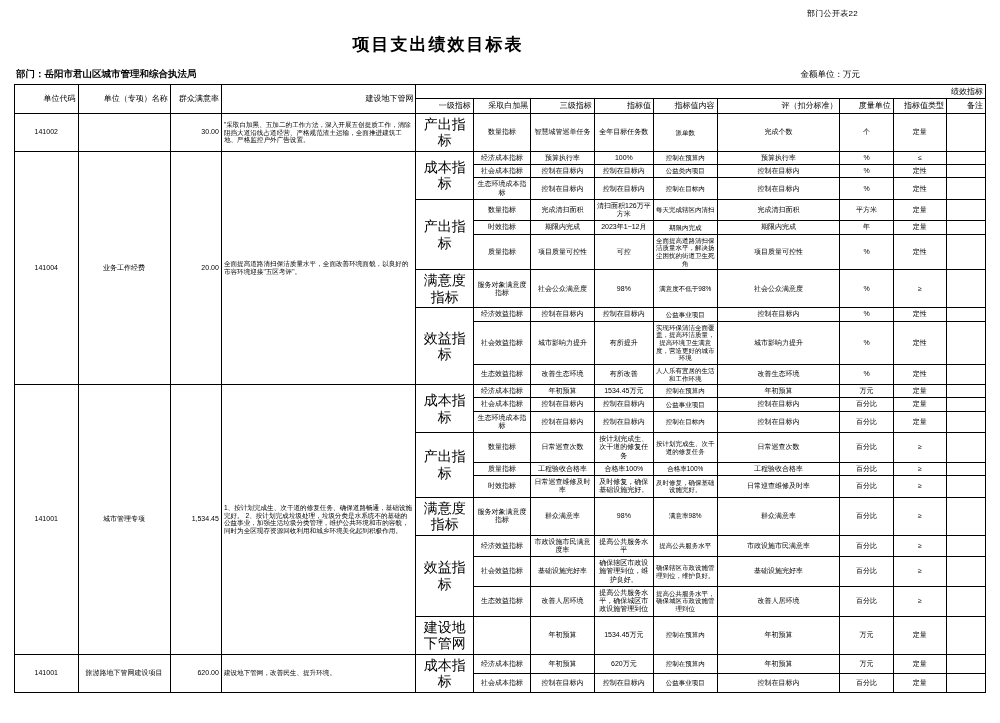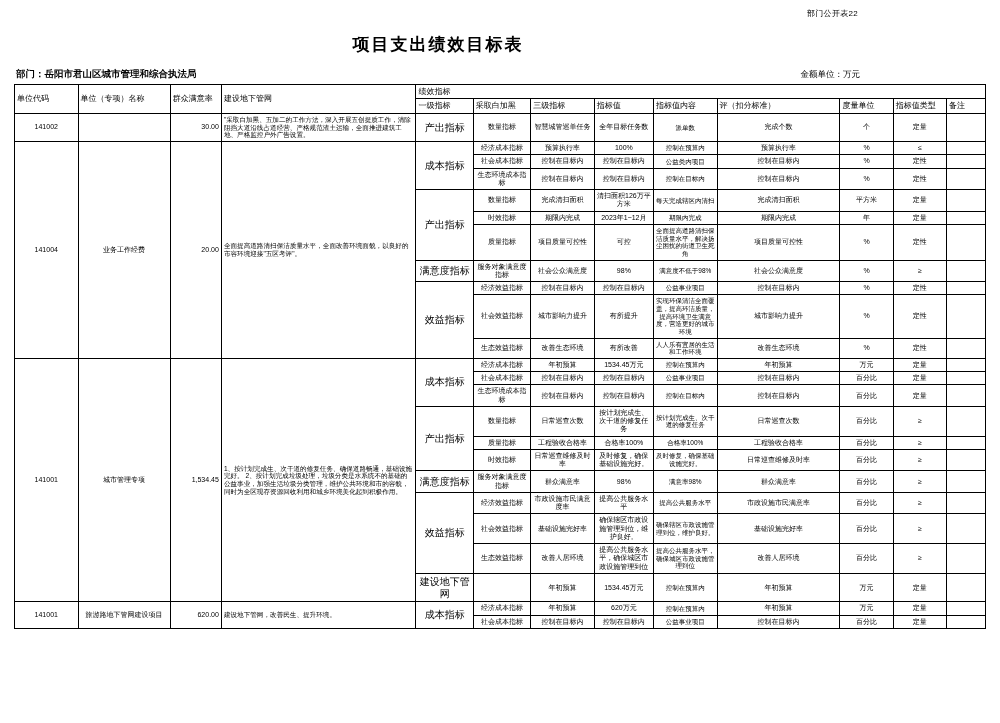--- a/index.html
+++ b/index.html
@@ -57,32 +57,32 @@
   }
   table.main th, table.main td {
     border: 1px solid #000;
     padding: 2px 2px;
     vertical-align: middle;
     line-height: 1.18;
     word-break: break-all;
     overflow: hidden;
   }
   table.main th {
-    text-align: left;
+    text-align: right;
     font-weight: normal;
     font-size: 8px;
   }
   .hdr-tall {
     font-size: 8.5px;
   }
   .ctr { text-align: center; }
   .num { text-align: right; padding-right: 4px; }
   .vcenter { vertical-align: middle; }
   .tiny { font-size: 6.5px; }
-  .grp-title { font-size: 10px; }
+  .grp-title { font-size: 14px; }
   .desc-cell {
     font-size: 6.6px;
     line-height: 1.25;
     text-align: left;
     vertical-align: top;
     padding: 3px;
   }
   .desc-cell.mid {
     vertical-align: middle;
   }

